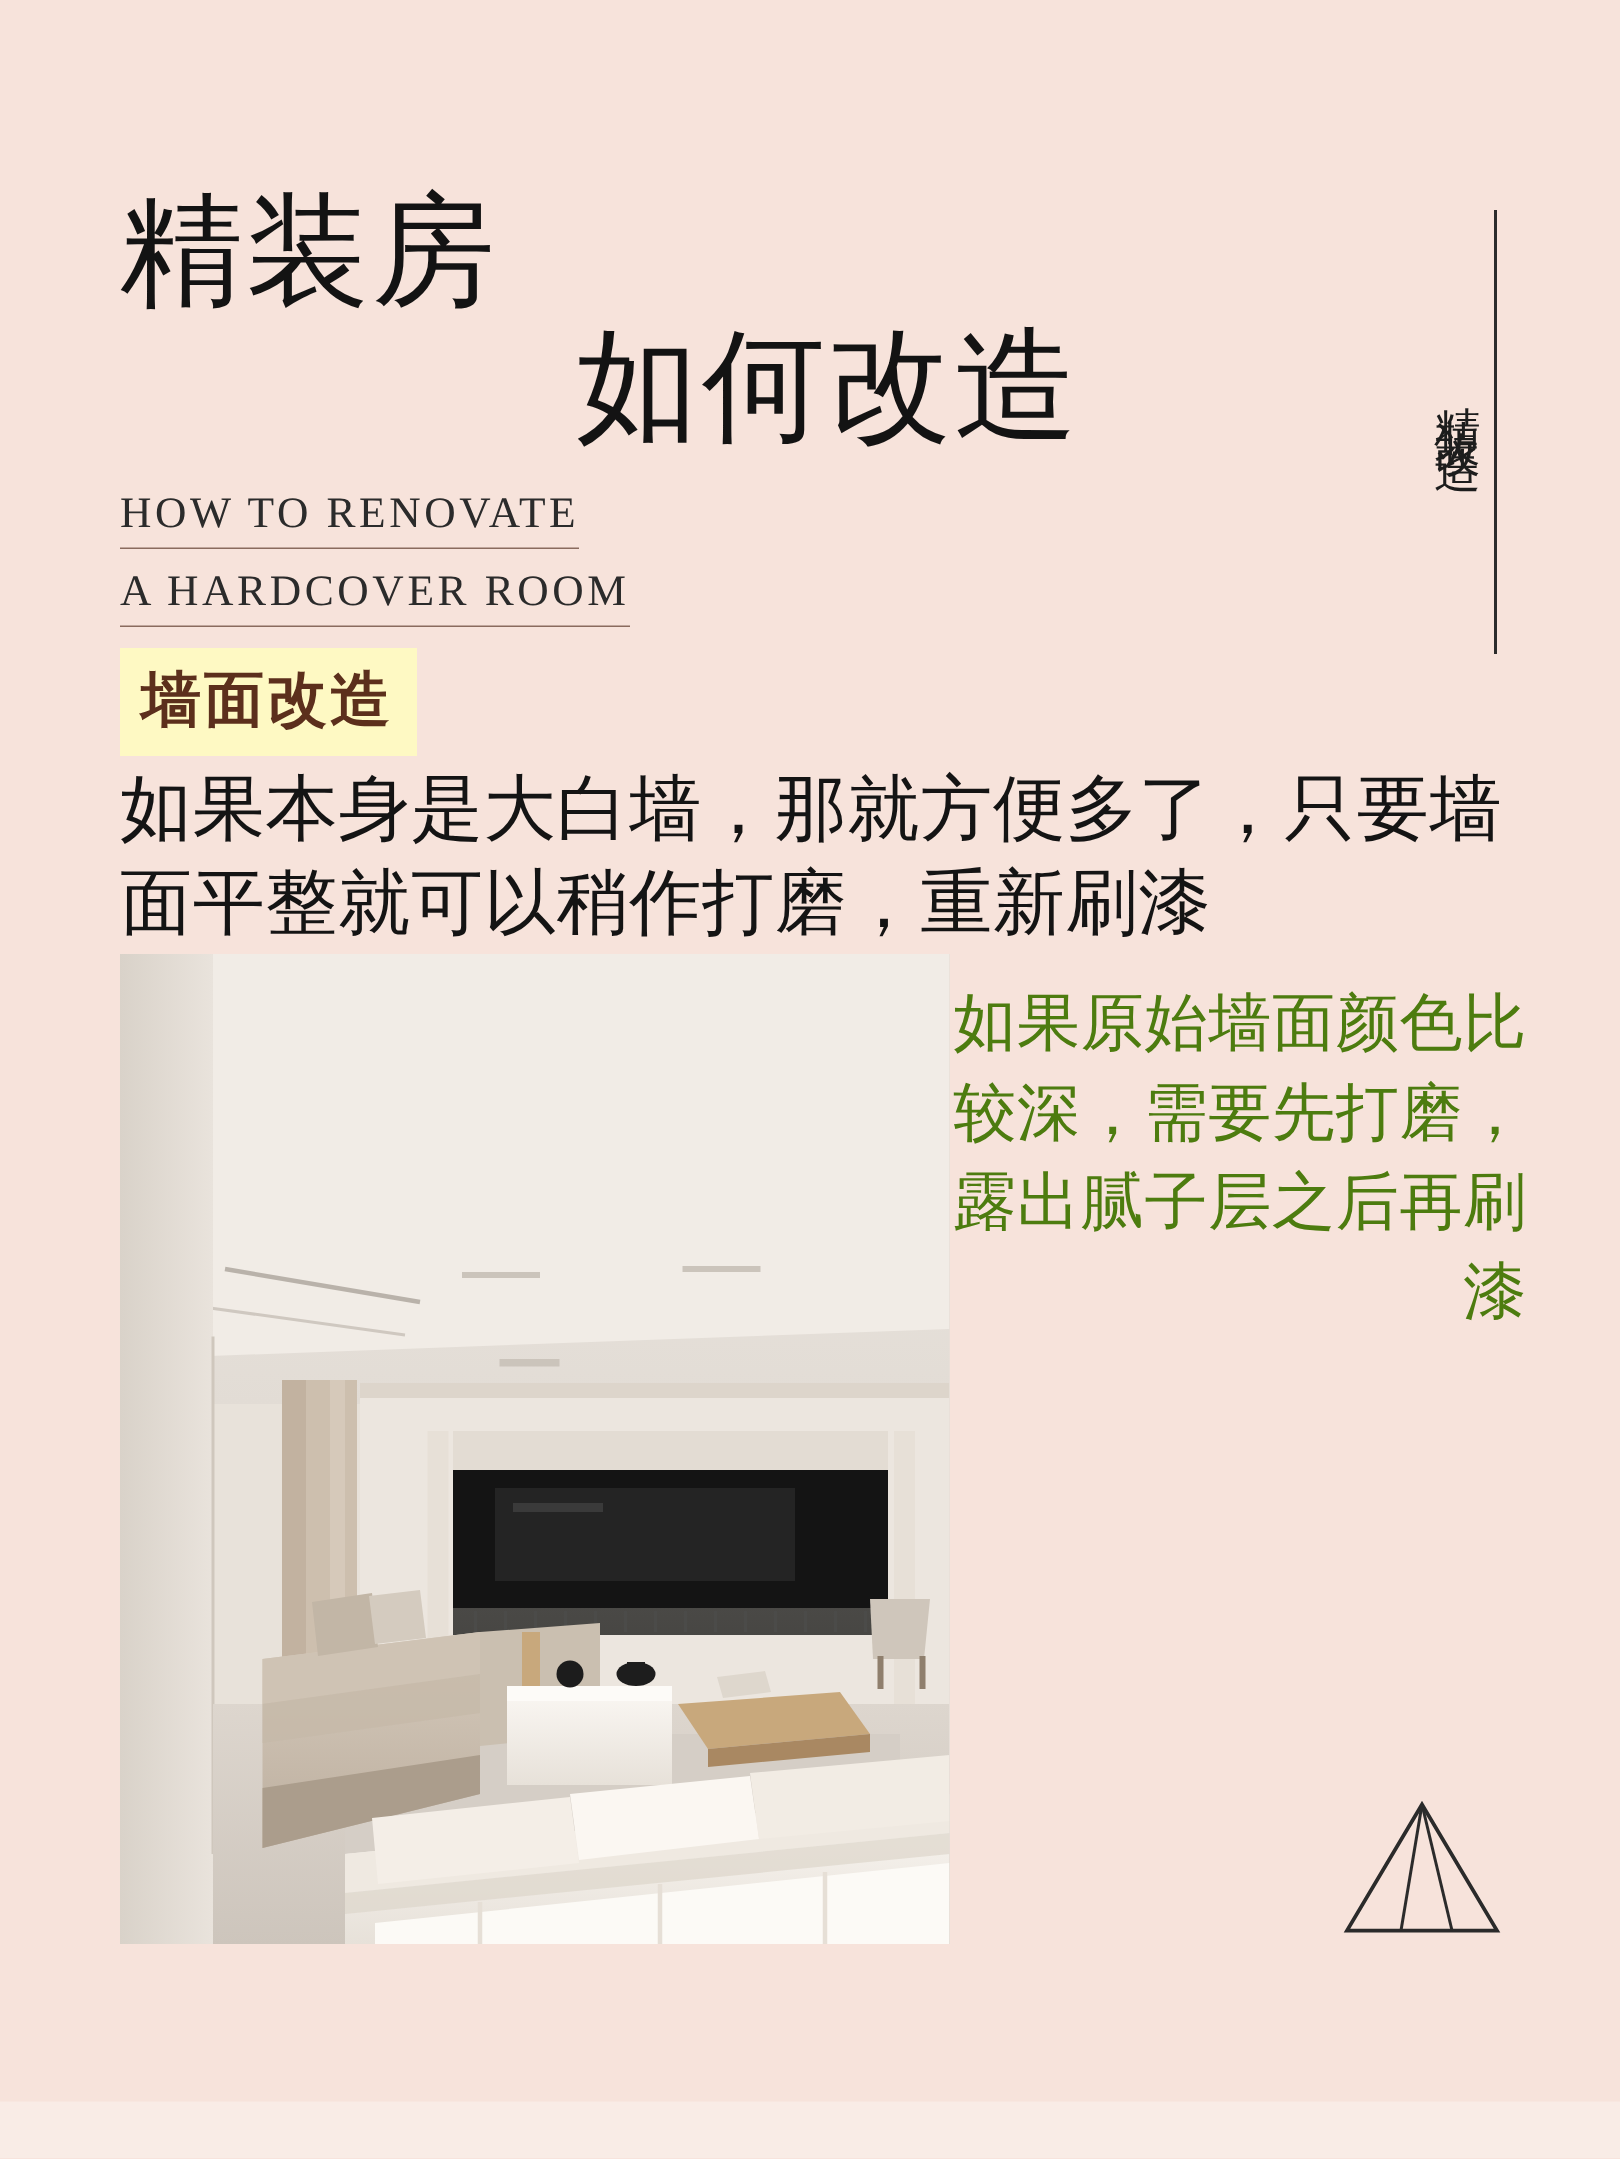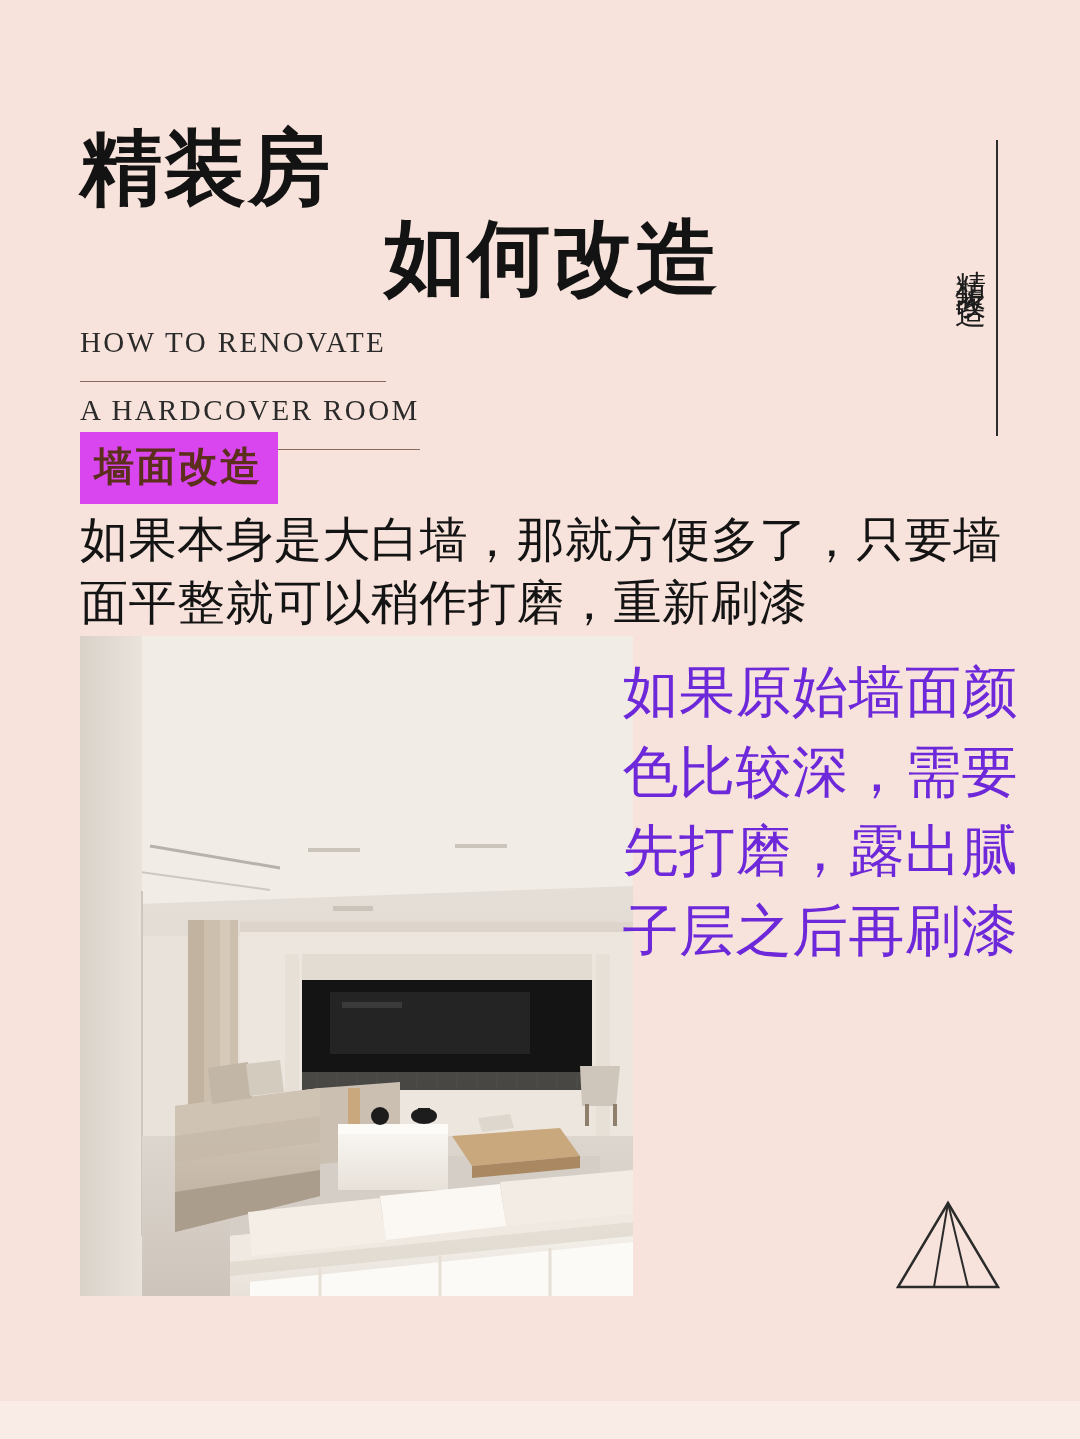--- a/index.html
+++ b/index.html
@@ -25,42 +25,42 @@
 
   
   .title-block {
     position: absolute;
     left: 80px;
     top: 126px;
     width: 640px;
   }
   .title-cn {
     font-family: "DejaVu Serif", "Liberation Serif", serif;
-    font-weight: 700;
+    font-weight: 400;
     font-size: 82px;
     line-height: 1.02;
     letter-spacing: 2px;
     color: #131313;
     margin: 0;
   }
   .title-cn span { display: block; }
   .title-cn .line2 { margin-top: 6px; text-align: right; }
 
   .title-en {
     margin-top: 22px;
     font-family: "Liberation Serif", "DejaVu Serif", serif;
     font-size: 29px;
     letter-spacing: 2.4px;
     line-height: 1.45;
     color: #2b2b2b;
   }
   .title-en .en-line {
     display: inline-block;
     border-bottom: 1.6px solid #8a6b5e;
-    padding-bottom: 18px;
+    padding-bottom: 2px;
   }
   .title-en .en-line2 { margin-top: 7px; }
 
   
   .side-label {
     position: absolute;
     right: 88px;
     top: 138px;
     height: 300px;
     display: flex;
@@ -82,21 +82,21 @@
     width: 2px;
     height: 296px;
     background: #2c2c2c;
   }
 
   
   .section-tag {
     position: absolute;
     left: 80px;
     top: 432px;
-    background: #d946ef;
+    background: #fef9c3;
     padding: 7px 16px 10px 14px;
     font-family: "DejaVu Serif", "Liberation Serif", serif;
     font-weight: 700;
     font-size: 40px;
     letter-spacing: 2px;
     color: #5c2f1c;
   }
 
   
   .para-main {
@@ -124,24 +124,24 @@
   .photo svg { display: block; width: 100%; height: 100%; }
 
   
   .para-side {
     position: absolute;
     left: 618px;
     top: 652px;
     width: 400px;
     text-align: right;
     font-family: "DejaVu Serif", "Liberation Serif", serif;
-    font-size: 56px;
+    font-size: 42px;
     line-height: 1.42;
     letter-spacing: 0.5px;
-    color: #6d28d9;
+    color: #4d7c0f;
   }
 
   
   .pyramid {
     position: absolute;
     right: 78px;
     bottom: 148px;
     width: 108px;
     height: 92px;
   }

